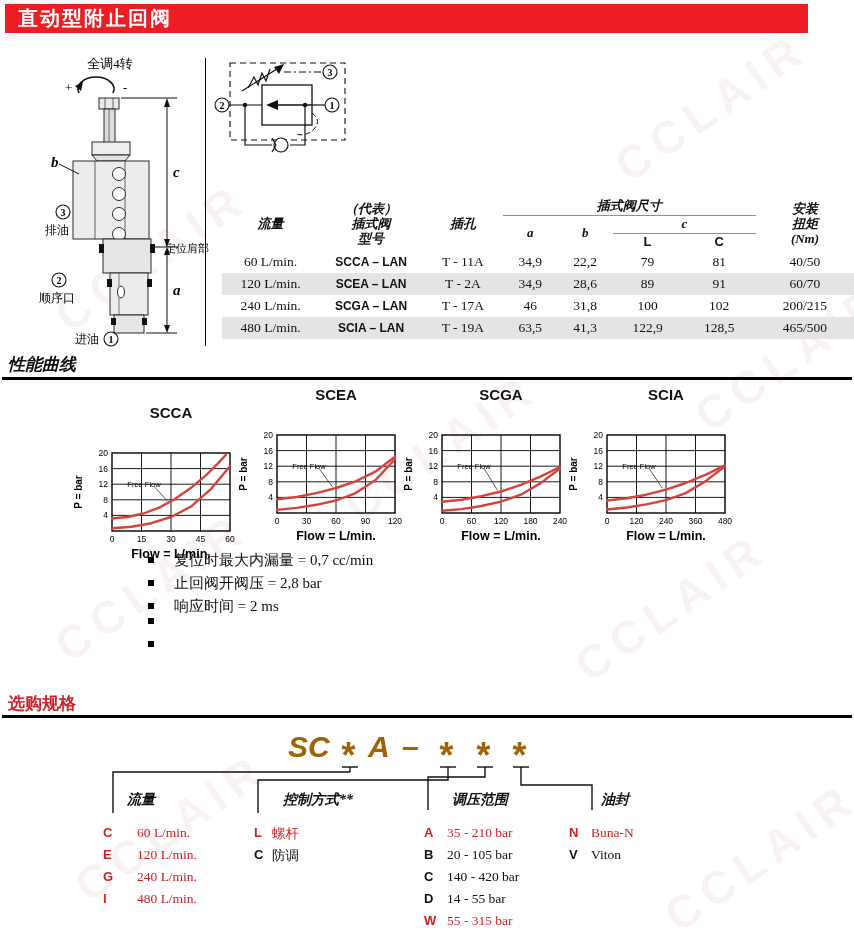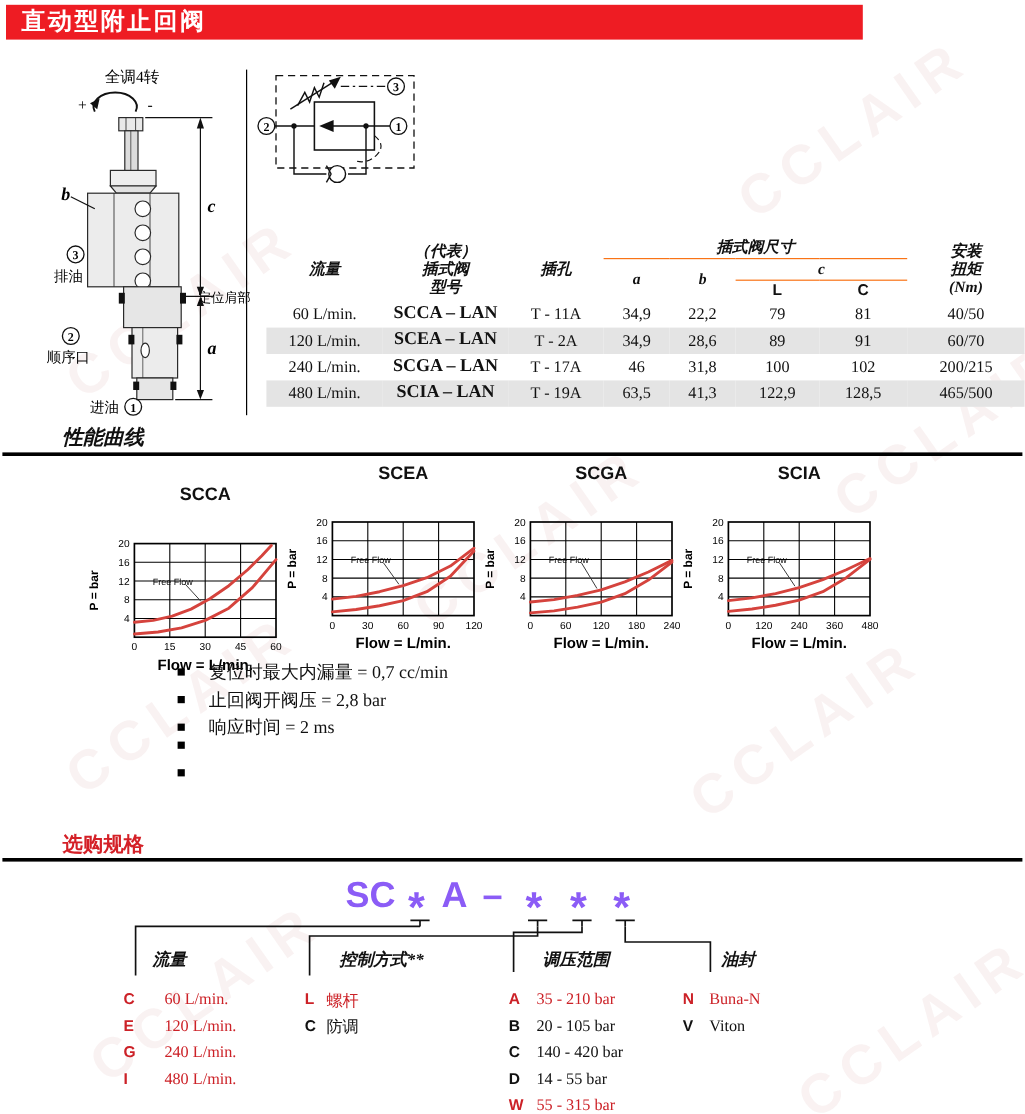--- a/index.html
+++ b/index.html
@@ -3,55 +3,55 @@
 <meta charset="utf-8">
 <style>
   html,body{margin:0;padding:0;background:#fff;}
   .page{position:relative;width:854px;height:928px;background:#fff;overflow:hidden;
         font-family:"Liberation Serif","DejaVu Serif",serif;color:#111;}
   .wm{position:absolute;font-family:"Liberation Sans",sans-serif;font-weight:bold;
       font-size:46px;letter-spacing:8px;color:#b05050;opacity:.07;transform:rotate(-35deg);
       z-index:0;white-space:nowrap;}
   .layer{position:absolute;inset:0;z-index:1;}
   
-  .hdr{position:absolute;left:5px;top:4px;width:714px;height:29px;background:#ee1c23;
+  .hdr{position:absolute;left:5px;top:4px;width:803px;height:29px;background:#ee1c23;
        color:#fff;font-family:"Liberation Sans",sans-serif;font-weight:bold;font-size:20px;
        line-height:29px;padding-left:13px;box-sizing:border-box;letter-spacing:2px;}
   .vline{position:absolute;left:205px;top:58px;width:1px;height:288px;background:#000;}
   
   .spec-table{position:absolute;left:222px;top:198px;border-collapse:collapse;
               font-size:13.5px;}
   .spec-table th,.spec-table td{padding:1px 4px;text-align:center;font-weight:normal;}
   .spec-table thead th{font-weight:bold;font-style:italic;font-size:13px;line-height:1.15;}
   .spec-table .grp{border-bottom:1px solid #f97316;}
-  .spec-table td.model{font-family:Liberation Serif, serif;font-weight:bold;
-                       font-size:15px;font-style:normal;}
+  .spec-table td.model{font-family:Liberation Sans, sans-serif;font-weight:bold;
+                       font-size:12px;font-style:normal;}
   .spec-table tbody tr{height:22px;}
   .spec-table tbody tr.shade{background:#e4e4e4;}
   
-  .sec-head{position:absolute;left:8px;font-size:17px;font-weight:bold;margin-left:44px;}
+  .sec-head{position:absolute;left:8px;font-size:17px;font-weight:bold;}
   .sec-head.italic{font-style:italic;}
   .sec-head.red{color:#d42027;}
   .rule{position:absolute;left:2px;width:850px;height:2.5px;background:#000;}
   
   .chart-block{position:absolute;width:170px;}
   .chart-title{margin-left:44px;width:118px;text-align:center;
                font-family:"Liberation Sans",sans-serif;font-weight:bold;font-size:15px;}
   .chart-sub{position:absolute;left:0;top:412px;width:854px;text-align:center;
              font-weight:bold;font-size:14.5px;}
   .chart-svg{display:block;margin-top:26px;}
   
   .bullets{position:absolute;left:148px;top:551px;font-size:15px;}
   .bullets .b-item{display:flex;align-items:baseline;height:23px;}
   .bullets .sq{width:6px;height:6px;background:#000;margin-right:20px;flex:0 0 auto;
                transform:translateY(-2px);}
   
   .order{position:absolute;left:0;top:725px;width:854px;height:203px;}
   .code-glyph{position:absolute;top:5px;font-family:"Liberation Sans",sans-serif;
-              font-weight:bold;font-size:30px;color:#8b5cf6;}
+              font-weight:bold;font-size:30px;color:#a16207;font-style:italic;}
   .code-star{font-size:36px;top:10px;}
   .grp-label{position:absolute;font-weight:bold;font-style:italic;font-size:14px;}
   .opt{position:absolute;font-size:13.5px;white-space:nowrap;}
   .red{color:#cc2127;}
   svg text{font-family:"Liberation Serif","DejaVu Serif",serif;}
   svg text.sans{font-family:"Liberation Sans",sans-serif;}
 </style>
 </head>
 <body>
 

